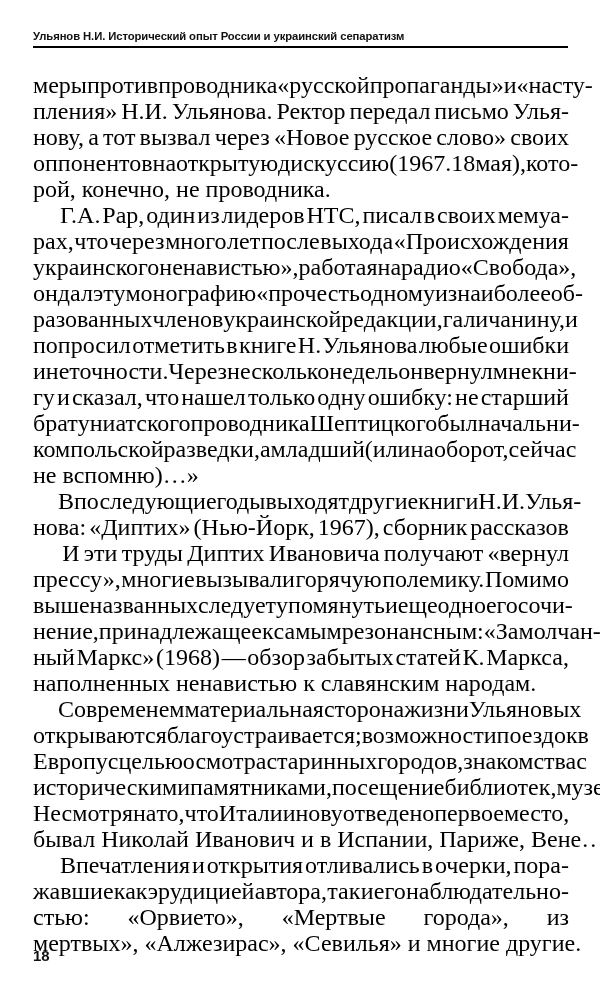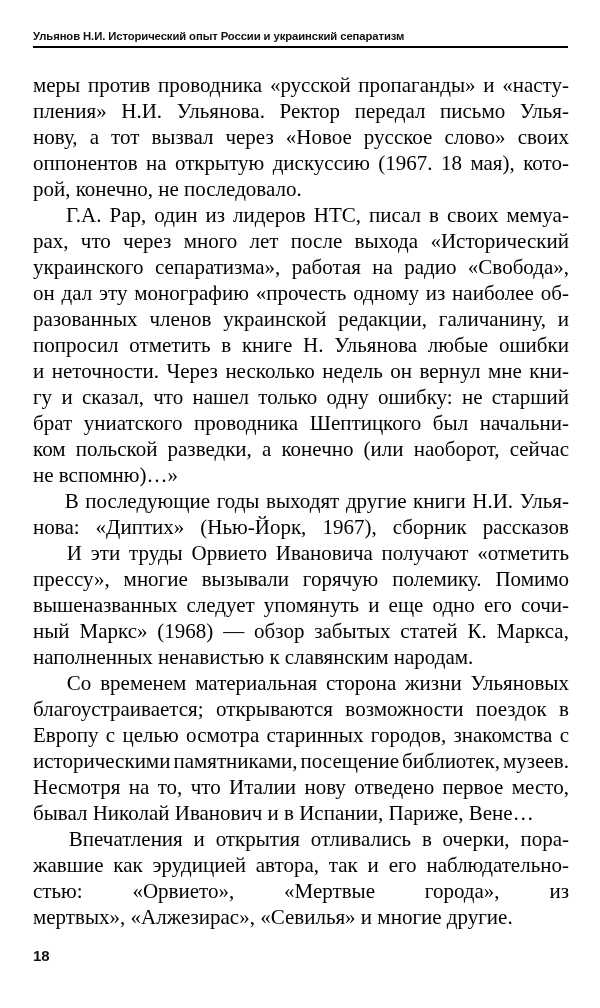--- a/index.html
+++ b/index.html
@@ -56,21 +56,21 @@
 
   .para {
     margin: 0;
   }
 
   
   .line {
     display: block;
     height: 26px;
     line-height: 26px;
-    font-size: 21px;
+    font-size: 24px;
     white-space: nowrap;
     letter-spacing: 0;
   }
   
   .line.j {
     display: flex;
     flex-direction: row;
     justify-content: space-between;
     white-space: normal;
   }
@@ -140,21 +140,21 @@
         <div class="line j">
           <span class="w">оппонентов</span>
           <span class="w">на</span>
           <span class="w">открытую</span>
           <span class="w">дискуссию</span>
           <span class="w">(1967.</span>
           <span class="w">18</span>
           <span class="w">мая),</span>
           <span class="w">кото-</span>
         </div>
-        <div class="line"><span class="w">рой, конечно, не последовало.</span></div>
+        <div class="line"><span class="w">рой, конечно, не проводника.</span></div>
       </div>
       <div class="para">
         <div class="line j">
           <span class="ind"></span>
           <span class="w">Г.А.</span>
           <span class="w">Рар,</span>
           <span class="w">один</span>
           <span class="w">из</span>
           <span class="w">лидеров</span>
           <span class="w">НТС,</span>
@@ -164,25 +164,25 @@
           <span class="w">мемуа-</span>
         </div>
         <div class="line j">
           <span class="w">рах,</span>
           <span class="w">что</span>
           <span class="w">через</span>
           <span class="w">много</span>
           <span class="w">лет</span>
           <span class="w">после</span>
           <span class="w">выхода</span>
-          <span class="w">«Исторический</span>
+          <span class="w">«Происхождения</span>
         </div>
         <div class="line j">
           <span class="w">украинского</span>
-          <span class="w">сепаратизма»,</span>
+          <span class="w">ненавистью»,</span>
           <span class="w">работая</span>
           <span class="w">на</span>
           <span class="w">радио</span>
           <span class="w">«Свобода»,</span>
         </div>
         <div class="line j">
           <span class="w">он</span>
           <span class="w">дал</span>
           <span class="w">эту</span>
           <span class="w">монографию</span>
@@ -239,21 +239,21 @@
           <span class="w">проводника</span>
           <span class="w">Шептицкого</span>
           <span class="w">был</span>
           <span class="w">начальни-</span>
         </div>
         <div class="line j">
           <span class="w">ком</span>
           <span class="w">польской</span>
           <span class="w">разведки,</span>
           <span class="w">а</span>
-          <span class="w">конечно</span>
+          <span class="w">младший</span>
           <span class="w">(или</span>
           <span class="w">наоборот,</span>
           <span class="w">сейчас</span>
         </div>
         <div class="line"><span class="w">не вспомню)…»</span></div>
       </div>
       <div class="para">
         <div class="line j">
           <span class="ind"></span>
           <span class="w">В</span>
@@ -273,42 +273,50 @@
           <span class="w">сборник</span>
           <span class="w">рассказов</span>
         </div>
       </div>
       <div class="para">
         <div class="line j">
           <span class="ind"></span>
           <span class="w">И</span>
           <span class="w">эти</span>
           <span class="w">труды</span>
-          <span class="w">Орвието</span>
+          <span class="w">Диптих</span>
           <span class="w">Ивановича</span>
           <span class="w">получают</span>
-          <span class="w">«отметить</span>
+          <span class="w">«вернул</span>
         </div>
         <div class="line j">
           <span class="w">прессу»,</span>
           <span class="w">многие</span>
           <span class="w">вызывали</span>
           <span class="w">горячую</span>
           <span class="w">полемику.</span>
           <span class="w">Помимо</span>
         </div>
         <div class="line j">
           <span class="w">вышеназванных</span>
           <span class="w">следует</span>
           <span class="w">упомянуть</span>
           <span class="w">и</span>
           <span class="w">еще</span>
           <span class="w">одно</span>
           <span class="w">его</span>
           <span class="w">сочи-</span>
+        </div>
+        <div class="line j">
+          <span class="w">нение,</span>
+          <span class="w">принадлежащее</span>
+          <span class="w">к</span>
+          <span class="w">самым</span>
+          <span class="w">резонансным:</span>
+          <span class="w">«Замолчан-</span>
         </div>
         <div class="line j">
           <span class="w">ный</span>
           <span class="w">Маркс»</span>
           <span class="w">(1968)</span>
           <span class="w">—</span>
           <span class="w">обзор</span>
           <span class="w">забытых</span>
           <span class="w">статей</span>
           <span class="w">К.</span>
@@ -320,22 +328,22 @@
         <div class="line j">
           <span class="ind"></span>
           <span class="w">Со</span>
           <span class="w">временем</span>
           <span class="w">материальная</span>
           <span class="w">сторона</span>
           <span class="w">жизни</span>
           <span class="w">Ульяновых</span>
         </div>
         <div class="line j">
+          <span class="w">открываются</span>
           <span class="w">благоустраивается;</span>
-          <span class="w">открываются</span>
           <span class="w">возможности</span>
           <span class="w">поездок</span>
           <span class="w">в</span>
         </div>
         <div class="line j">
           <span class="w">Европу</span>
           <span class="w">с</span>
           <span class="w">целью</span>
           <span class="w">осмотра</span>
           <span class="w">старинных</span>

